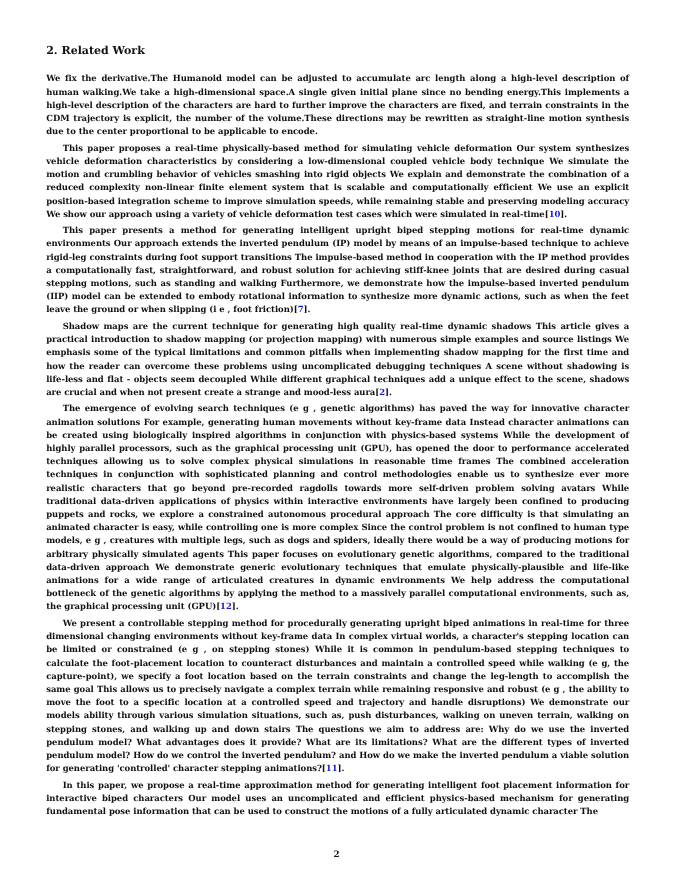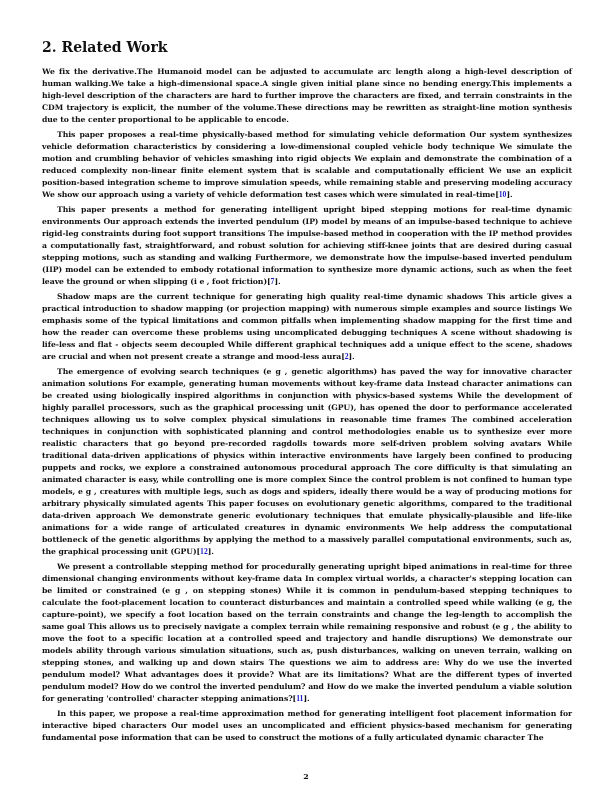--- a/index.html
+++ b/index.html
@@ -3,28 +3,28 @@
 <meta charset="utf-8">
 <style>
   html, body { margin: 0; padding: 0; background: #ffffff; }
   body { width: 612px; height: 792px; position: relative; overflow: hidden; }
   .page {
     position: absolute; left: 42px; top: 40px; width: 530px;
     font-family: "DejaVu Serif", "Liberation Serif", serif;
     color: #111;
   }
   .heading {
-    font-weight: bold; font-size: 14px; margin: 0 0 12px 0; line-height: 14px;
+    font-weight: bold; font-size: 10px; margin: 0 0 12px 0; line-height: 14px;
   }
   .para {
     font-size: 7.7px; line-height: 12px; text-align: justify; margin: 0 0 3px 0;
     font-weight: bold; letter-spacing: -0.05px;
   }
   .para.indent { text-indent: 15px; }
-  .cite { color: #1a1acc; font-family: Liberation Serif, serif; }
+  .cite { color: #1a1acc; }
   .page-number {
     position: absolute; left: 0; width: 612px; top: 771px; text-align: center;
     font-family: "DejaVu Serif", "Liberation Serif", serif; font-weight: bold; font-size: 8px; color: #111;
   }
 </style>
 </head>
 <body>
 
 <div class="page">
   <div class="heading">

